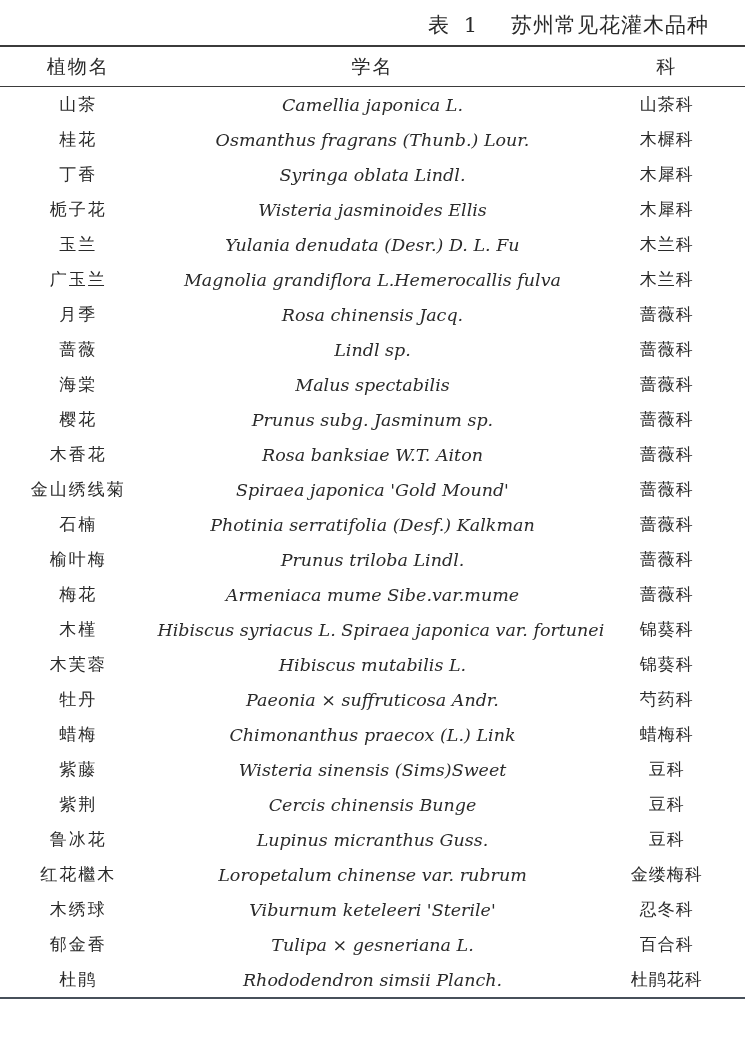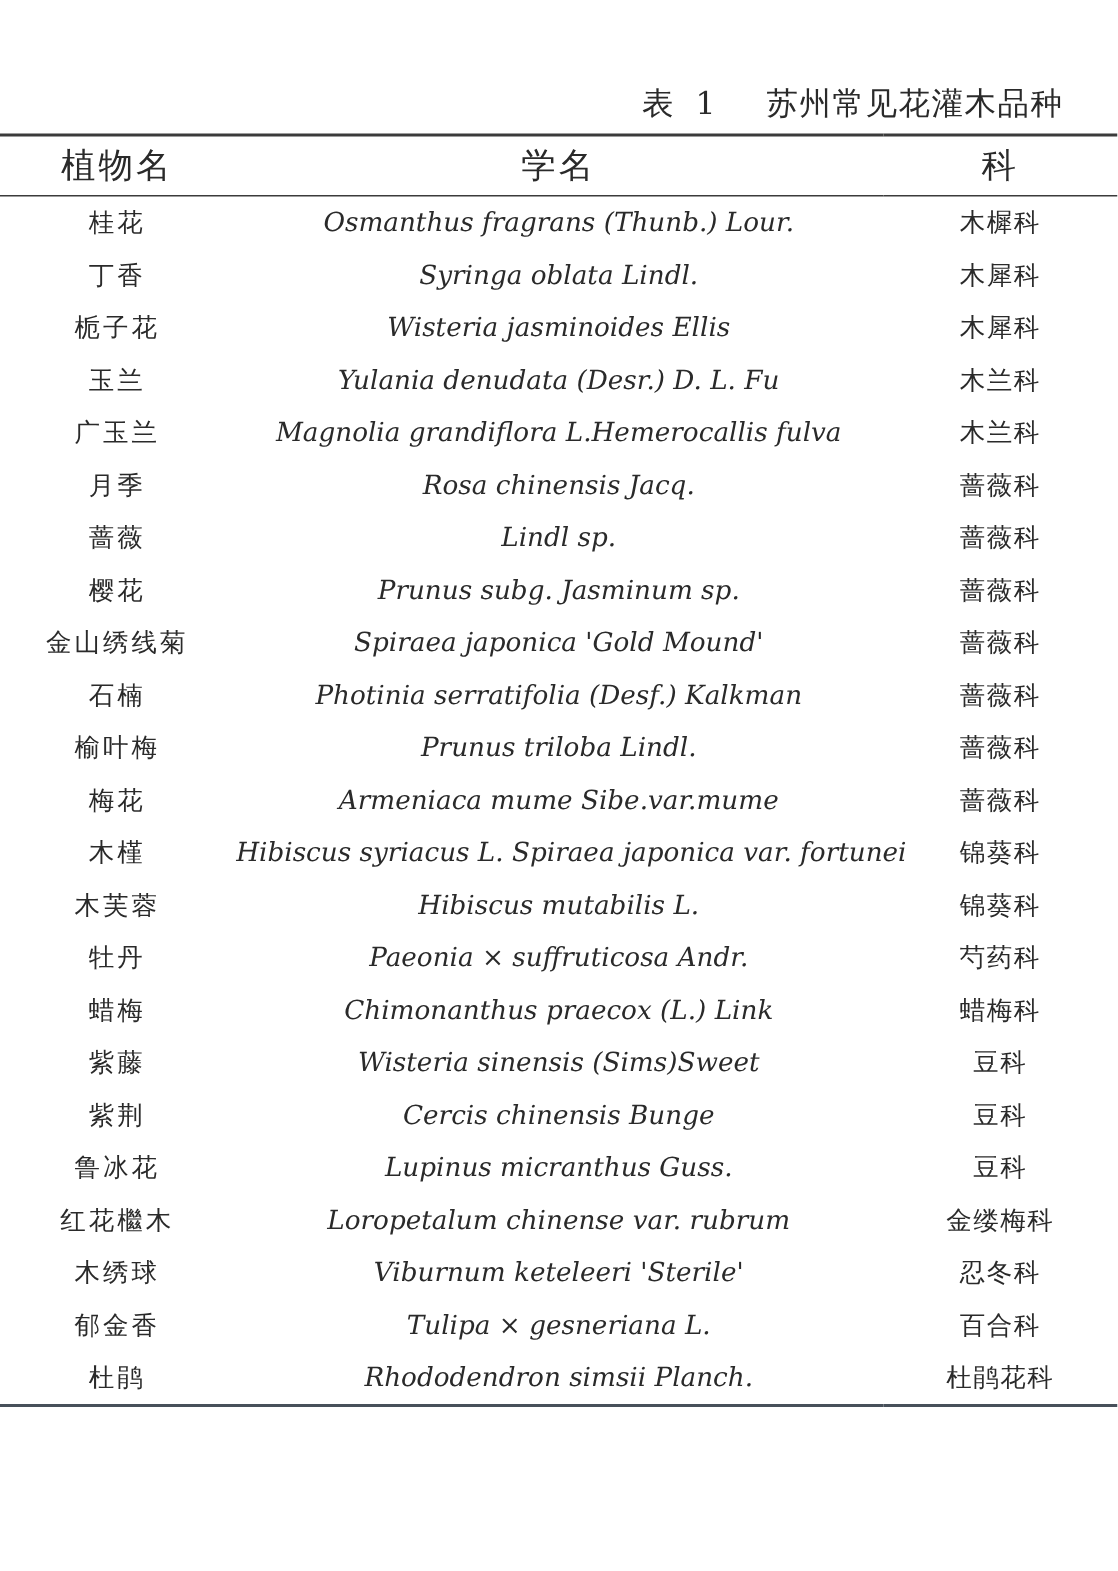--- a/index.html
+++ b/index.html
@@ -18,37 +18,36 @@
     box-sizing: border-box;
     height: 45px;
     padding-top: 13px;
     padding-left: 428px;
     display: flex;
     align-items: flex-start;
     gap: 30px;
     font-size: 21px;
     line-height: 24px;
     white-space: nowrap;
-    margin-top: 44px;
   }
   .title-row .tnum { letter-spacing: 4px; }
   .title-row .ttext { letter-spacing: 1px; }
   table.species-table {
     width: 745px;
     border-collapse: collapse;
     table-layout: fixed;
     border-top: 2px solid #3b3b3b;
     border-bottom: 2px solid #47505a;
   }
   col.c-plant  { width: 21%; }
   col.c-sci    { width: 58%; }
   col.c-family { width: 21%; }
   thead th {
     font-weight: normal;
-    font-size: 23px;
+    font-size: 19px;
     height: 37px;
     border-bottom: 1.5px solid #3b3b3b;
     text-align: center;
     vertical-align: middle;
     letter-spacing: 2px;
   }
   tbody td {
     height: 33px;
     text-align: center;
     vertical-align: middle;
@@ -76,20 +75,25 @@
   </colgroup>
   <thead>
     <tr>
       <th>植物名</th>
       <th>学名</th>
       <th>科</th>
     </tr>
   </thead>
   <tbody>
       <tr>
+        <td class="col-plant">山茶</td>
+        <td class="col-sci">Camellia japonica L.</td>
+        <td class="col-family">山茶科</td>
+      </tr>
+      <tr>
         <td class="col-plant">桂花</td>
         <td class="col-sci">Osmanthus fragrans (Thunb.) Lour.</td>
         <td class="col-family">木樨科</td>
       </tr>
       <tr>
         <td class="col-plant">丁香</td>
         <td class="col-sci">Syringa oblata Lindl.</td>
         <td class="col-family">木犀科</td>
       </tr>
       <tr>
@@ -111,22 +115,32 @@
         <td class="col-plant">月季</td>
         <td class="col-sci">Rosa chinensis Jacq.</td>
         <td class="col-family">蔷薇科</td>
       </tr>
       <tr>
         <td class="col-plant">蔷薇</td>
         <td class="col-sci">Lindl sp.</td>
         <td class="col-family">蔷薇科</td>
       </tr>
       <tr>
+        <td class="col-plant">海棠</td>
+        <td class="col-sci">Malus spectabilis</td>
+        <td class="col-family">蔷薇科</td>
+      </tr>
+      <tr>
         <td class="col-plant">樱花</td>
         <td class="col-sci">Prunus subg. Jasminum sp.</td>
+        <td class="col-family">蔷薇科</td>
+      </tr>
+      <tr>
+        <td class="col-plant">木香花</td>
+        <td class="col-sci">Rosa banksiae W.T. Aiton</td>
         <td class="col-family">蔷薇科</td>
       </tr>
       <tr>
         <td class="col-plant">金山绣线菊</td>
         <td class="col-sci">Spiraea japonica 'Gold Mound'</td>
         <td class="col-family">蔷薇科</td>
       </tr>
       <tr>
         <td class="col-plant">石楠</td>
         <td class="col-sci">Photinia serratifolia (Desf.) Kalkman</td>

